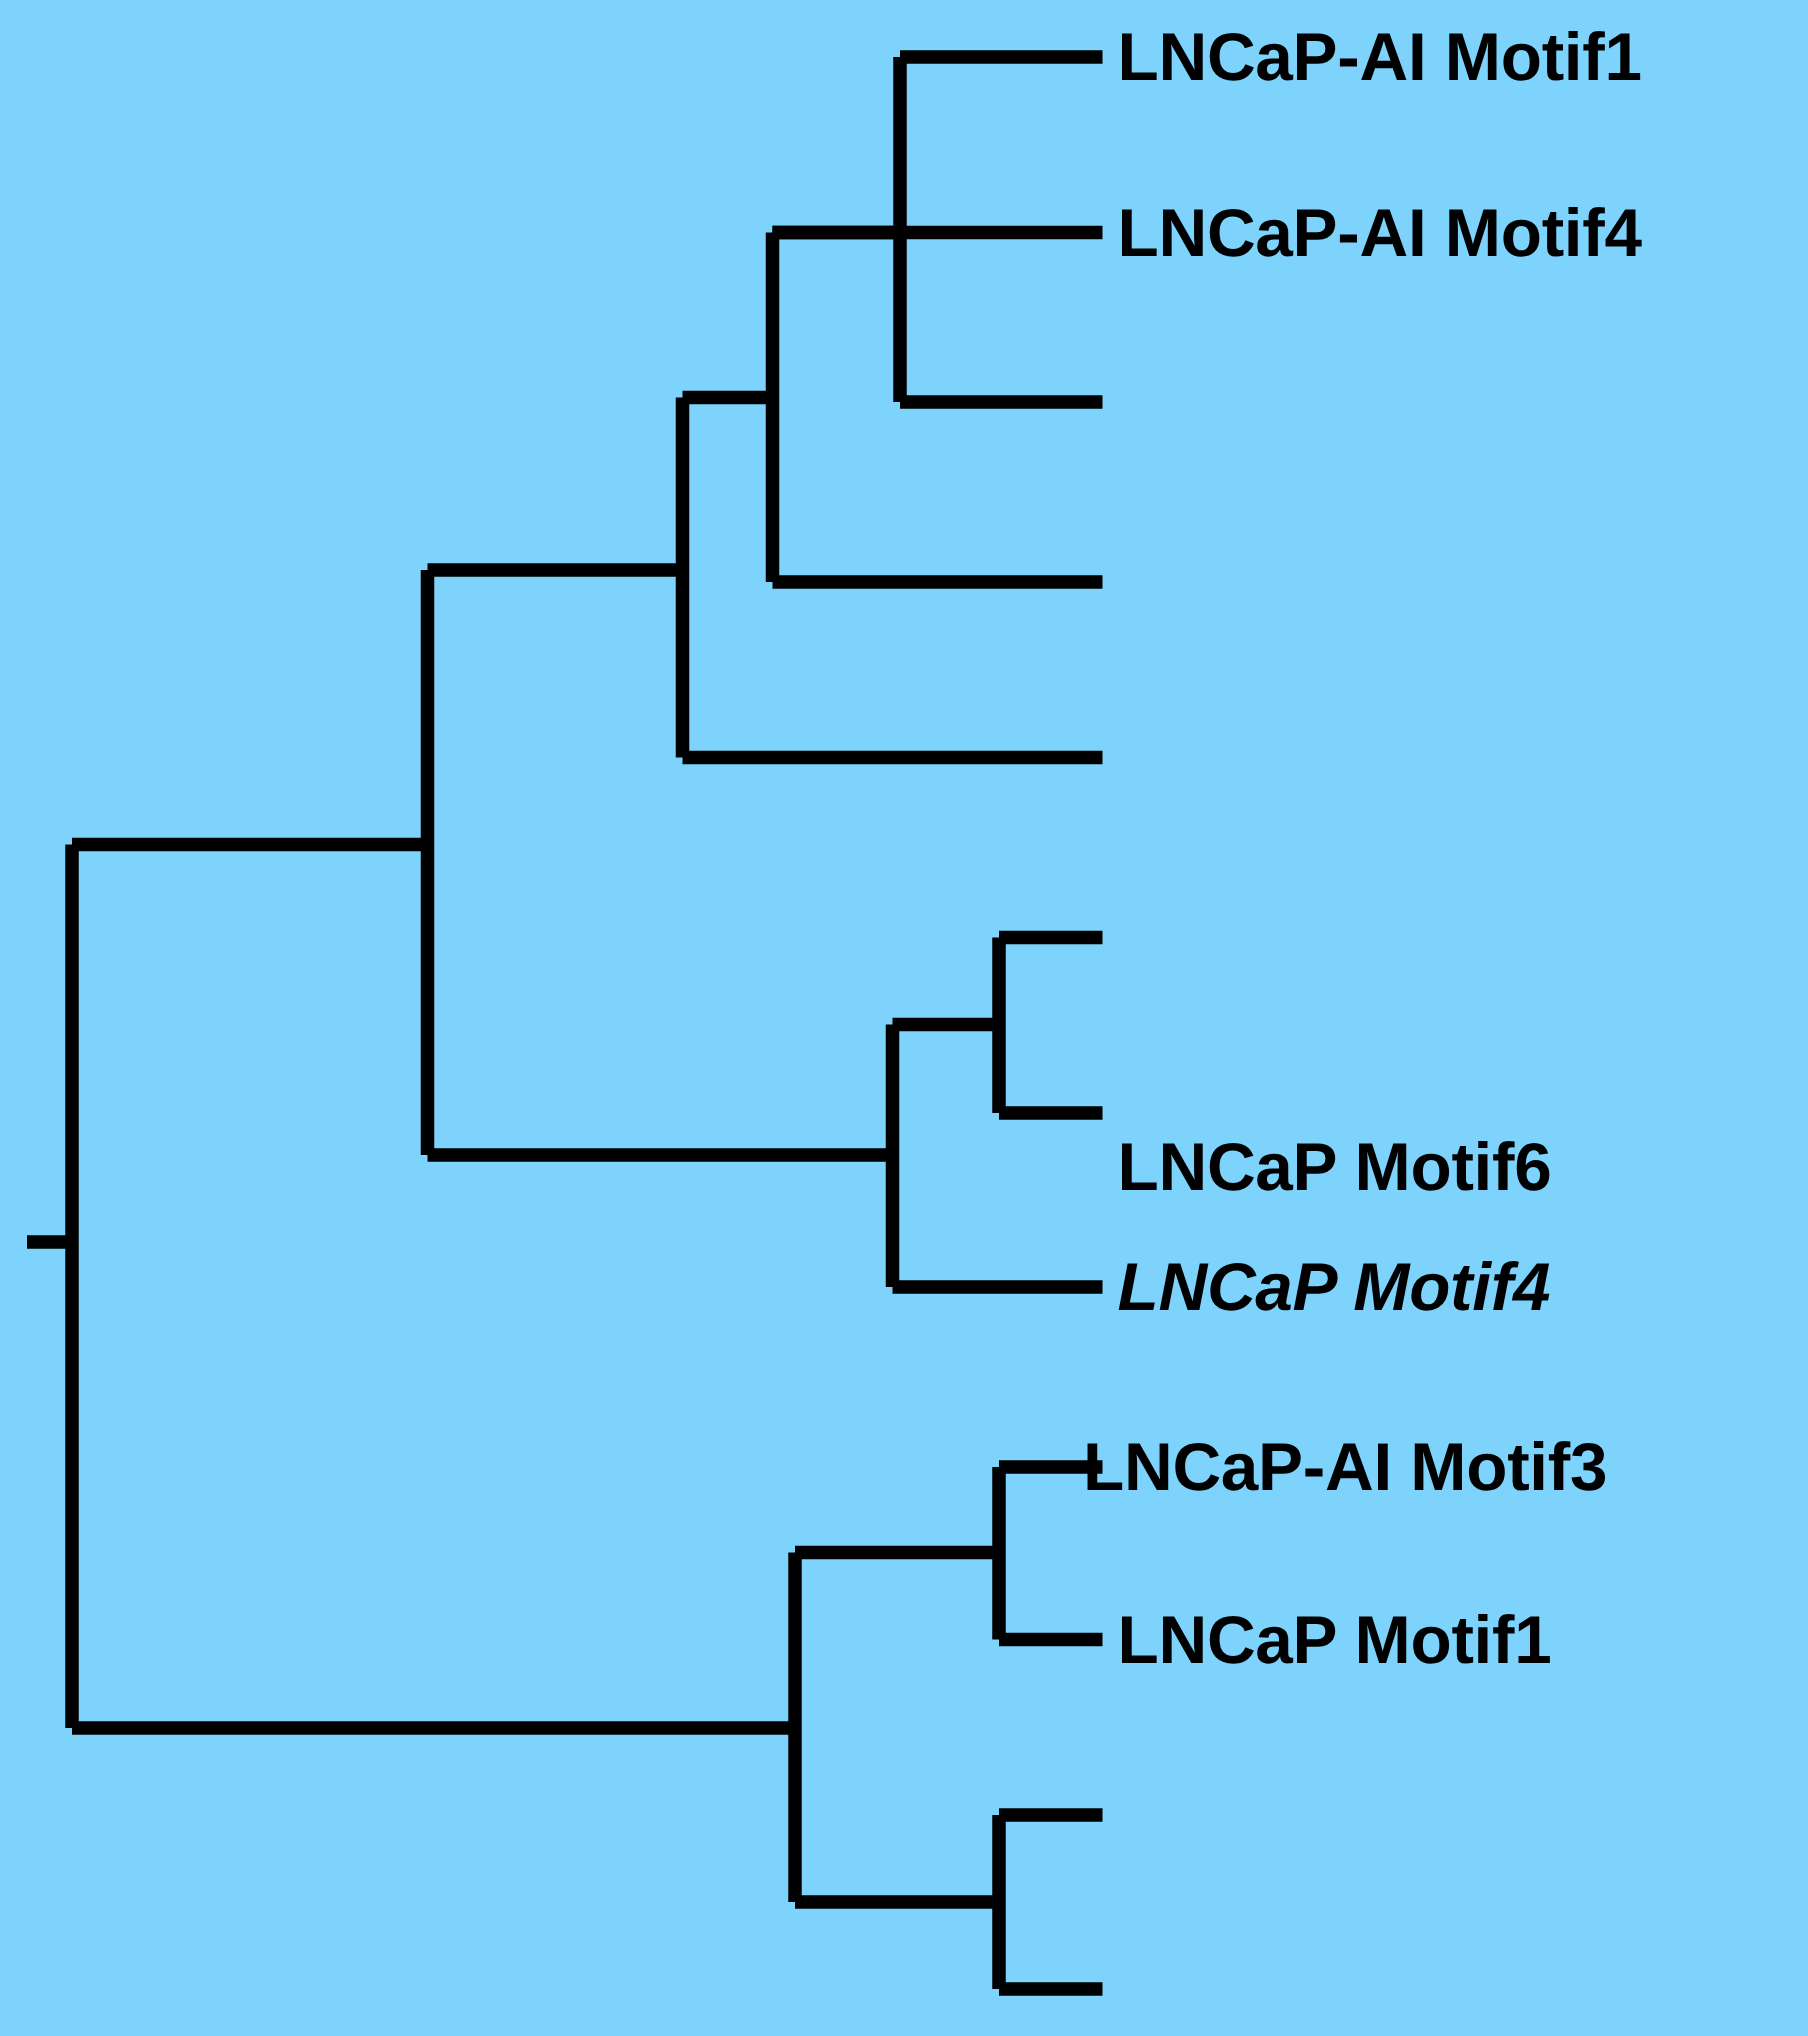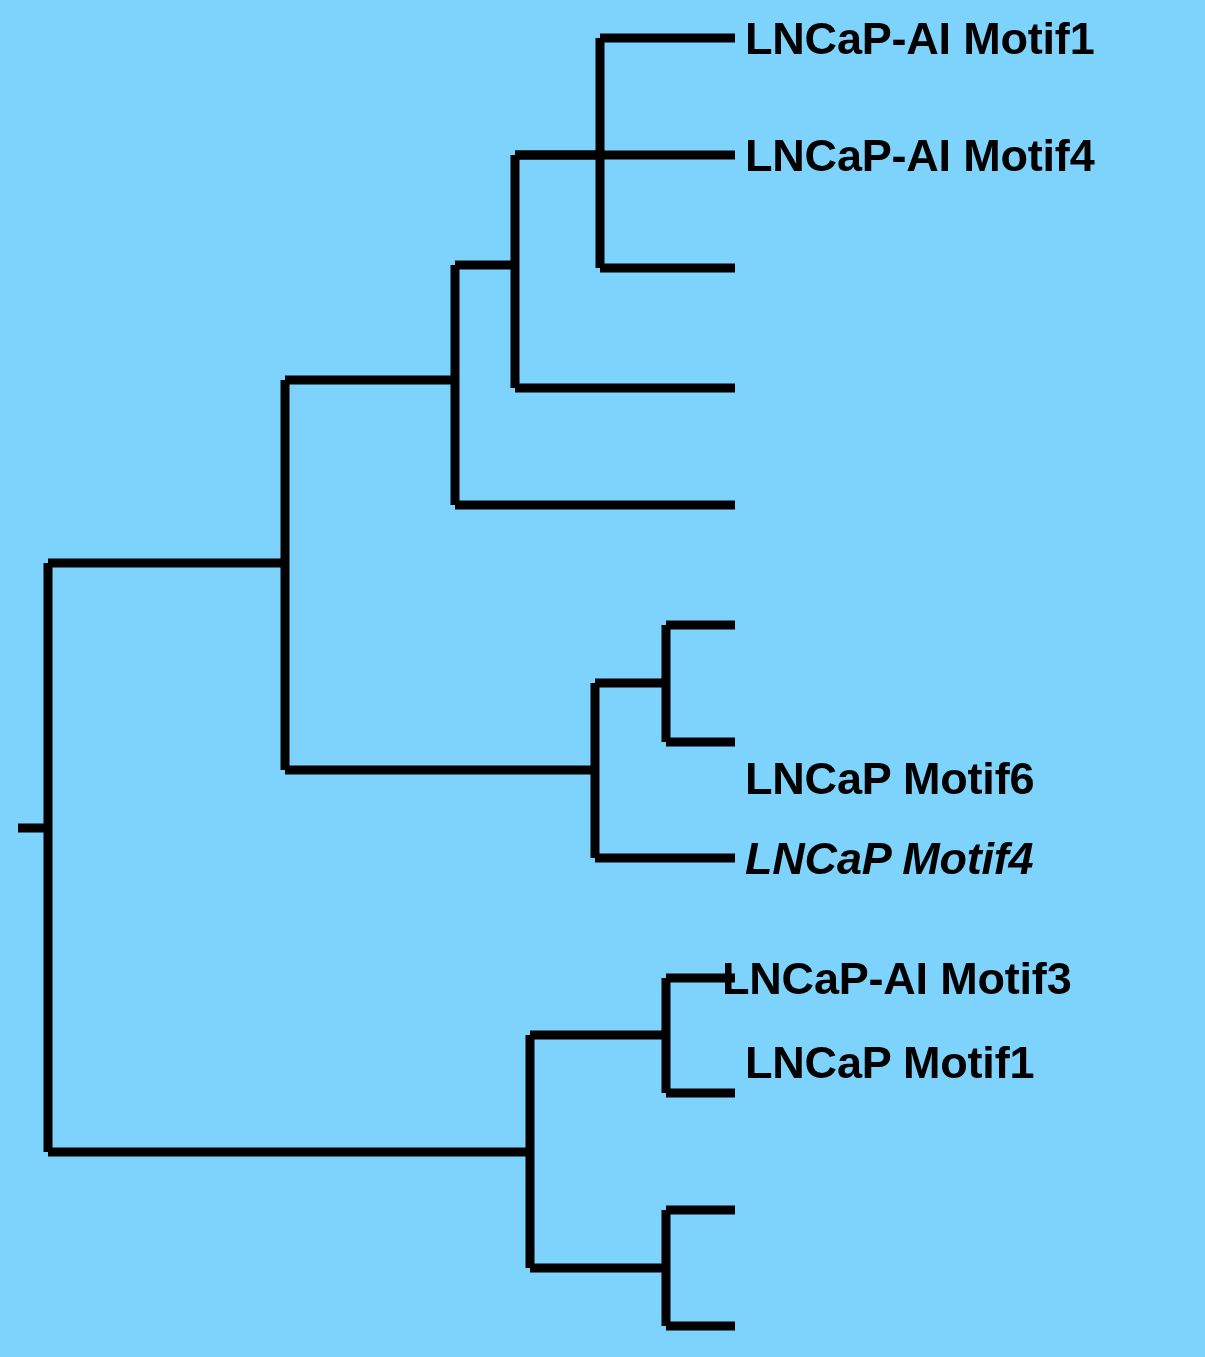--- a/index.html
+++ b/index.html
@@ -78,15 +78,15 @@
         <line x1="48" y1="1152" x2="530" y2="1152"></line>
         <line x1="18" y1="828" x2="48" y2="828"></line>
       </g>
   </svg>
 
   <div class="leaf-label" style="left:745px; top:38px;">LNCaP-AI Motif1</div>
   <div class="leaf-label" style="left:745px; top:155px;">LNCaP-AI Motif4</div>
   <div class="leaf-label" style="left:745px; top:742px;margin-top:36px;">LNCaP Motif6</div>
   <div class="leaf-label" style="left:745px; top:858px;font-style:italic;">LNCaP Motif4</div>
   <div class="leaf-label" style="left:722px; top:978px;">LNCaP-AI Motif3</div>
-  <div class="leaf-label" style="left:745px; top:1062px;">LNCaP Motif1</div>
+  <div class="leaf-label" style="left:745px; top:1093px;">LNCaP Motif1</div>
 
 </div>
 
 </body></html>

